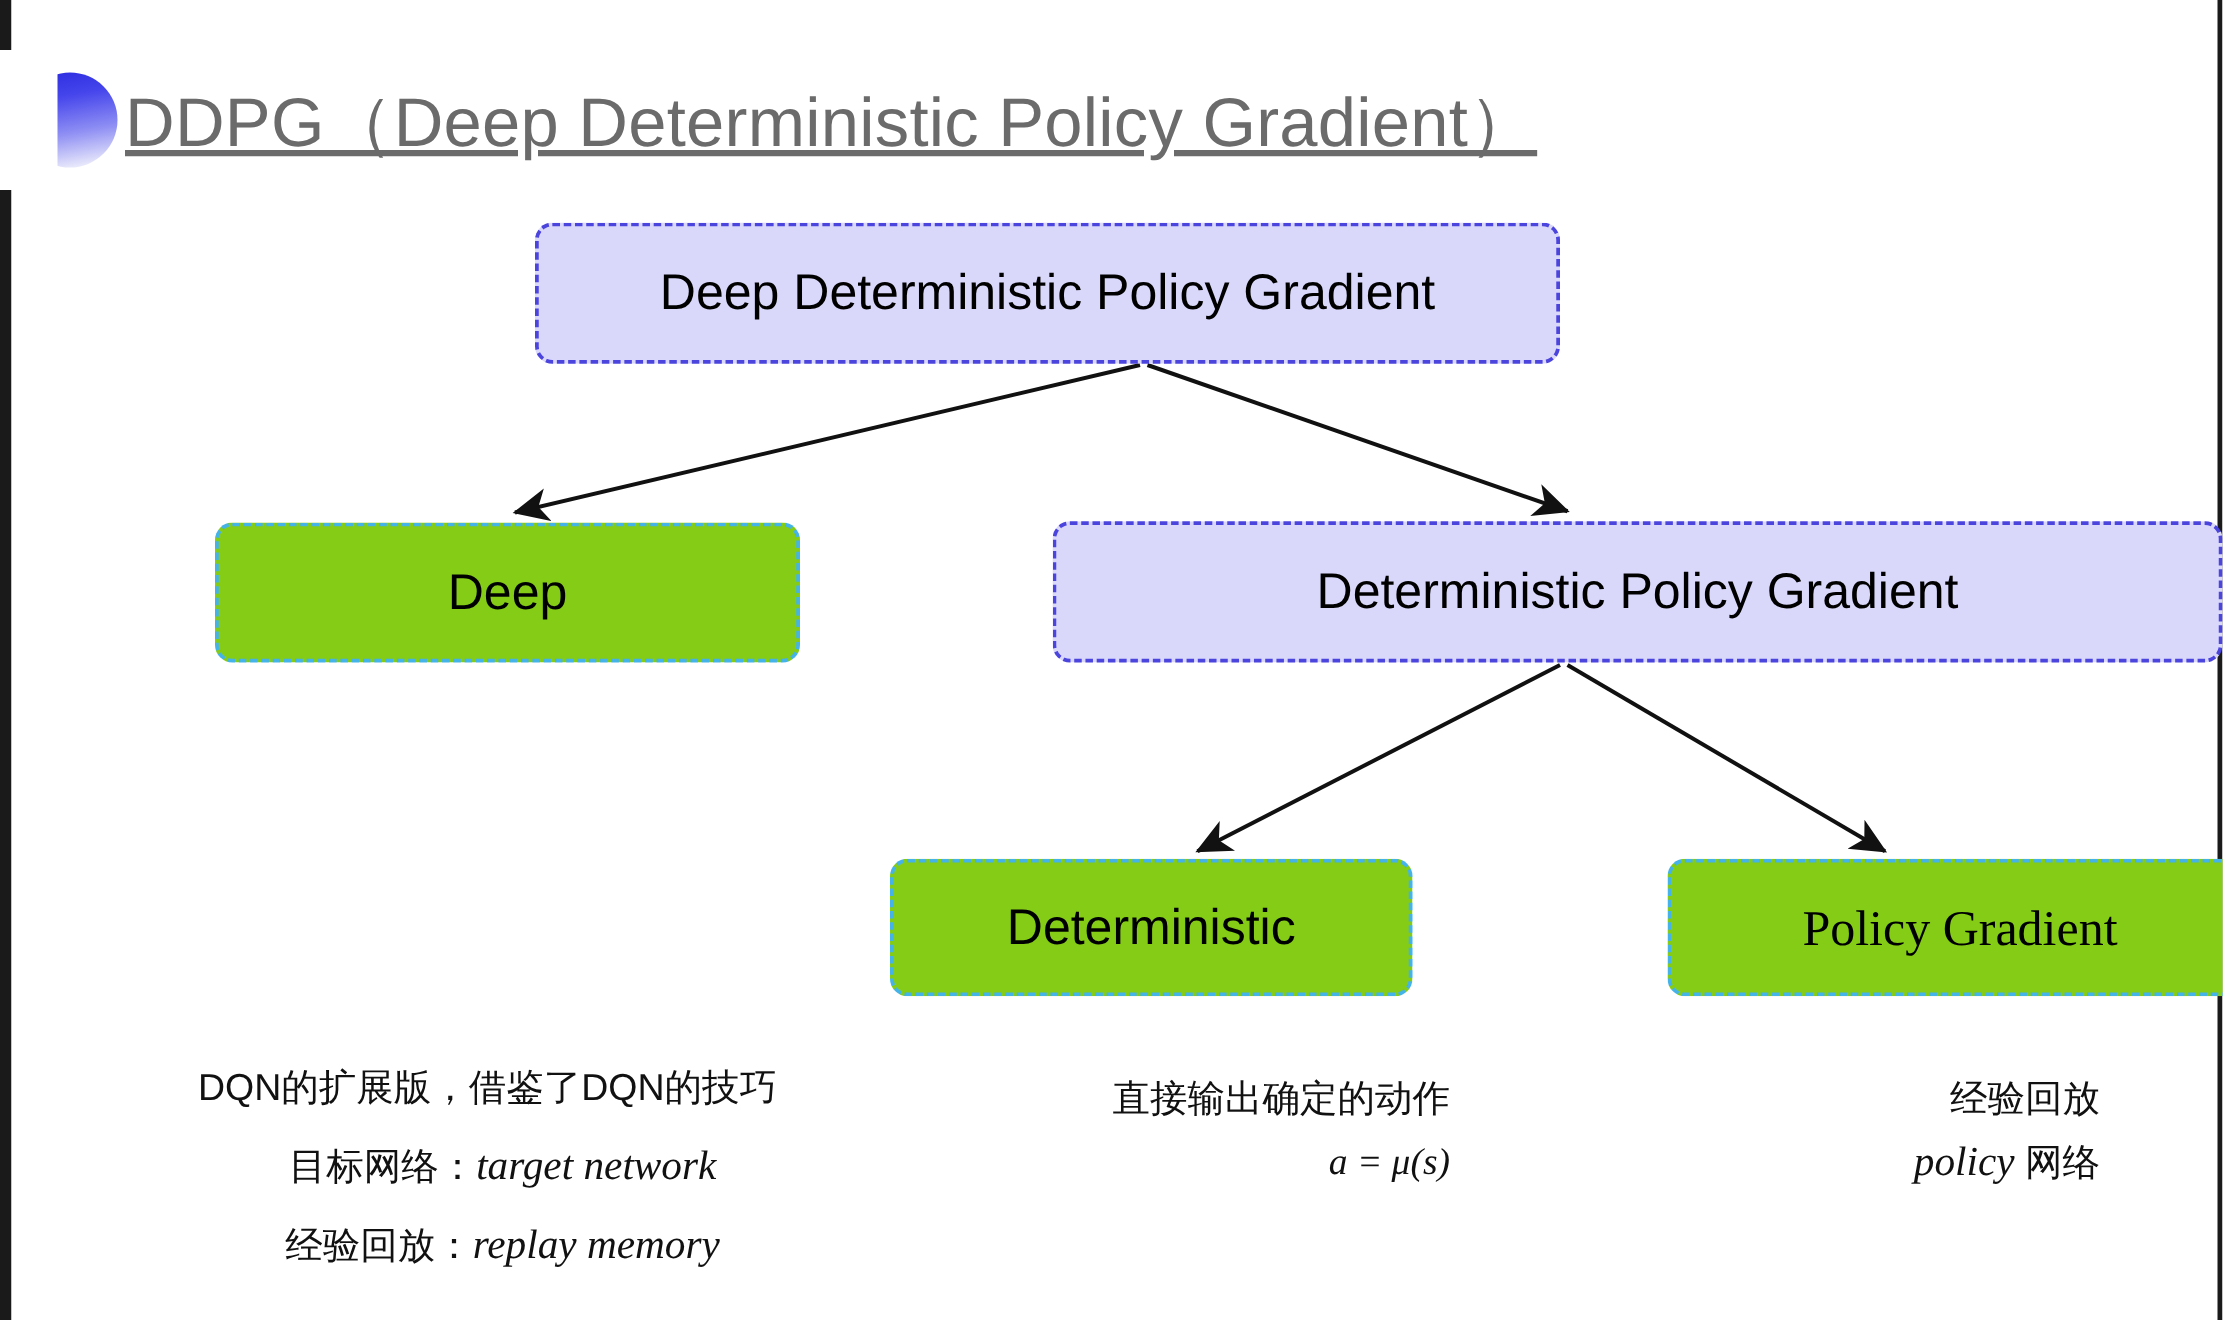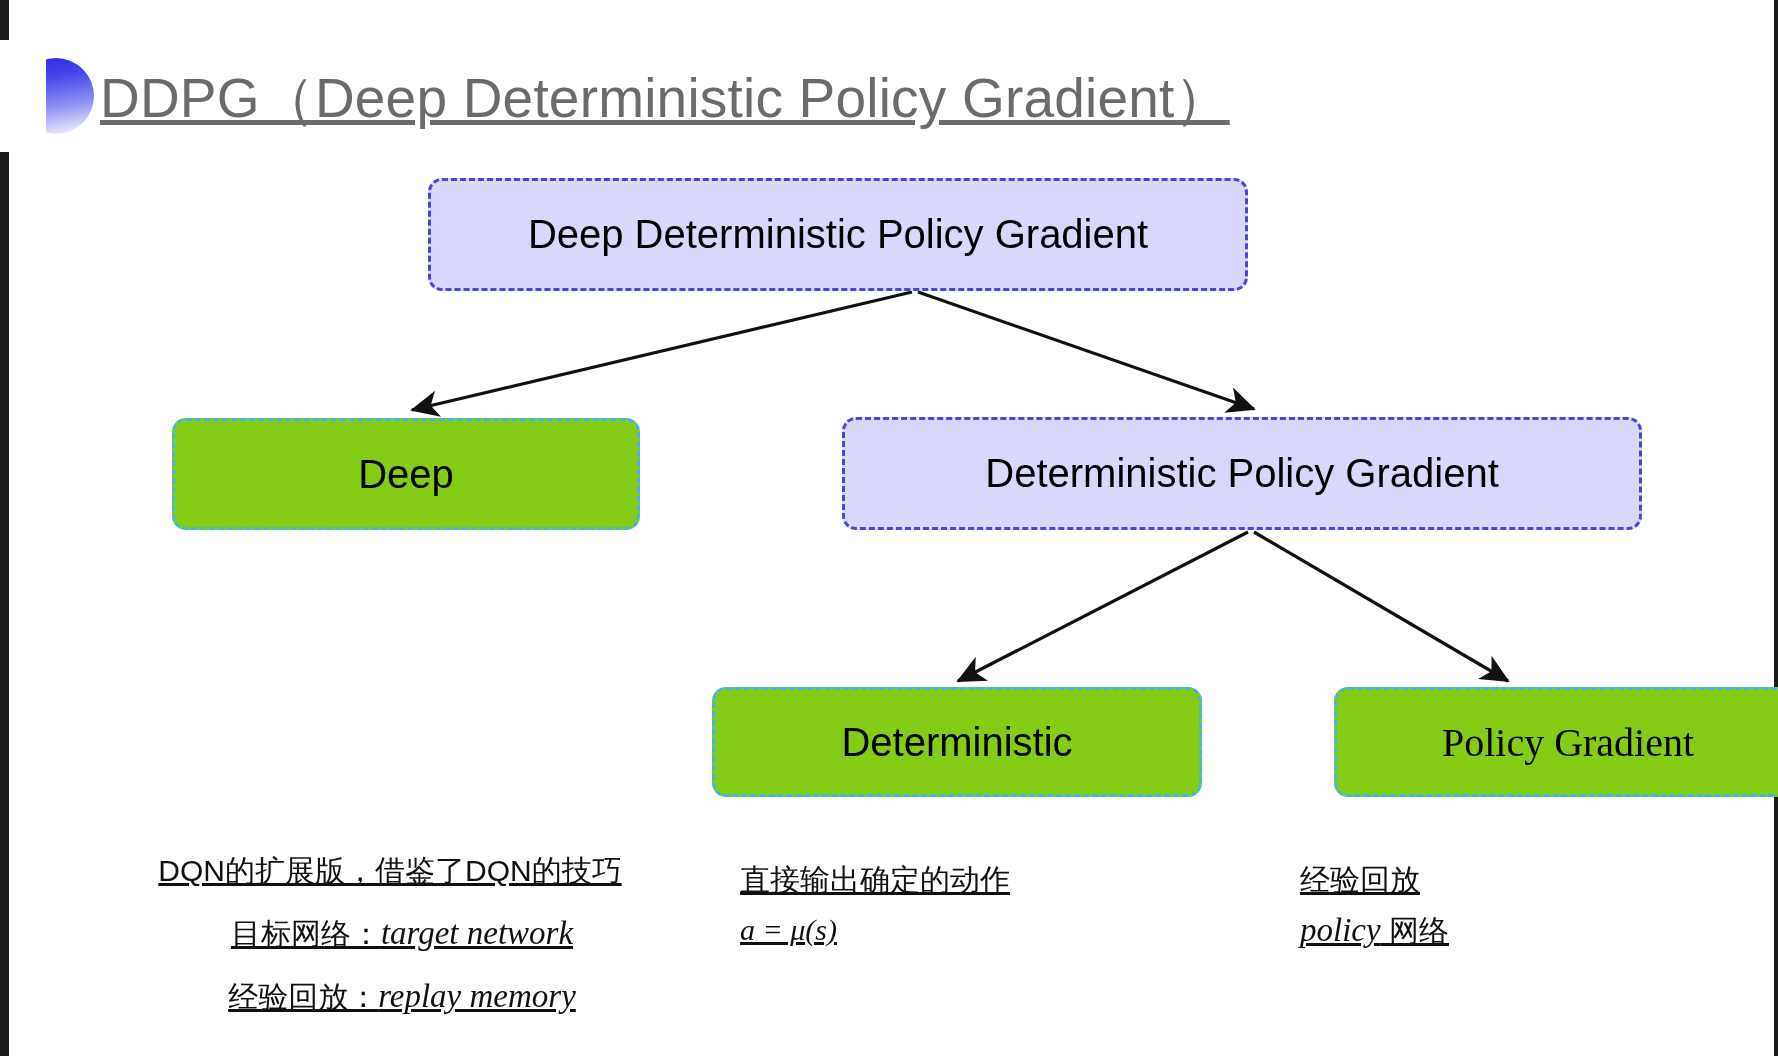--- a/index.html
+++ b/index.html
@@ -83,45 +83,44 @@
     background: #d9d8fb;
     border: 3px dashed #4b44dd;
   }
   .node.lightblue {
     background: #84cc16;
     border: 3px dashed #45b3e8;
   }
 
   #node-root       { left: 428px; top: 178px;  width: 820px;  height: 113px; font-size: 40px; }
   #node-deep       { left: 172px; top: 418px;  width: 468px;  height: 112px; font-size: 40px; }
-  #node-dpg        { left: 842px; top: 417px;  width: 800px;  height: 113px; font-size: 40px; }
-  #node-det        { left: 712px; top: 687px;  width: 490px;  height: 110px; font-size: 40px; }
+  #node-dpg        { left: 842px; top: 417px;  width: 936px;  height: 113px; font-size: 40px; }
+  #node-det        { left: 712px; top: 687px;  width: 418px;  height: 110px; font-size: 40px; }
   #node-pg         { left: 1334px; top: 687px; width: 468px;  height: 110px; font-size: 40px; font-family: Liberation Serif, serif; }
 
   
   #arrows {
     position: absolute;
     left: 0; top: 0;
     width: 1778px; height: 1056px;
     pointer-events: none;
   }
 
   
   .caption {
     position: absolute;
     color: #111111;
     font-family: "Liberation Sans", sans-serif;
-    text-align: left;
+    text-align: right;
     white-space: nowrap;
   }
   .caption .line {
     display: block;
     font-size: 30px;
     line-height: 62px;
-    text-decoration: underline;
   }
   .mathital {
     font-family: "Liberation Serif", "DejaVu Serif", serif;
     font-style: italic;
     font-size: 33px;
   }
 
   #caption-deep  { left: 60px;  top: 840px; width: 660px; text-align: center; }
   #caption-deep .line:nth-child(1) { text-align: center; }
   #caption-deep .line.indent { text-indent: 24px; }

